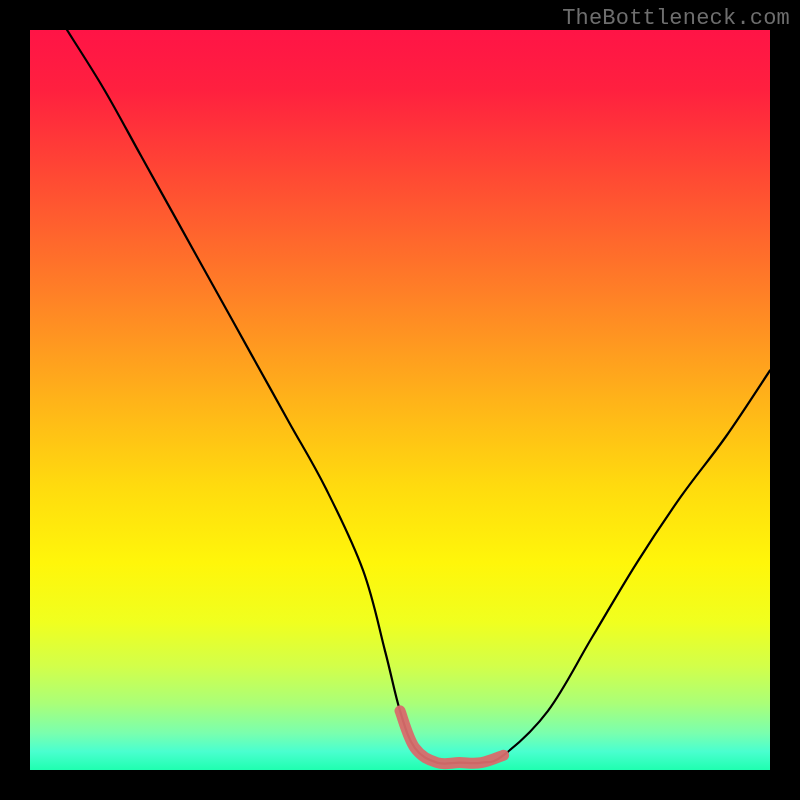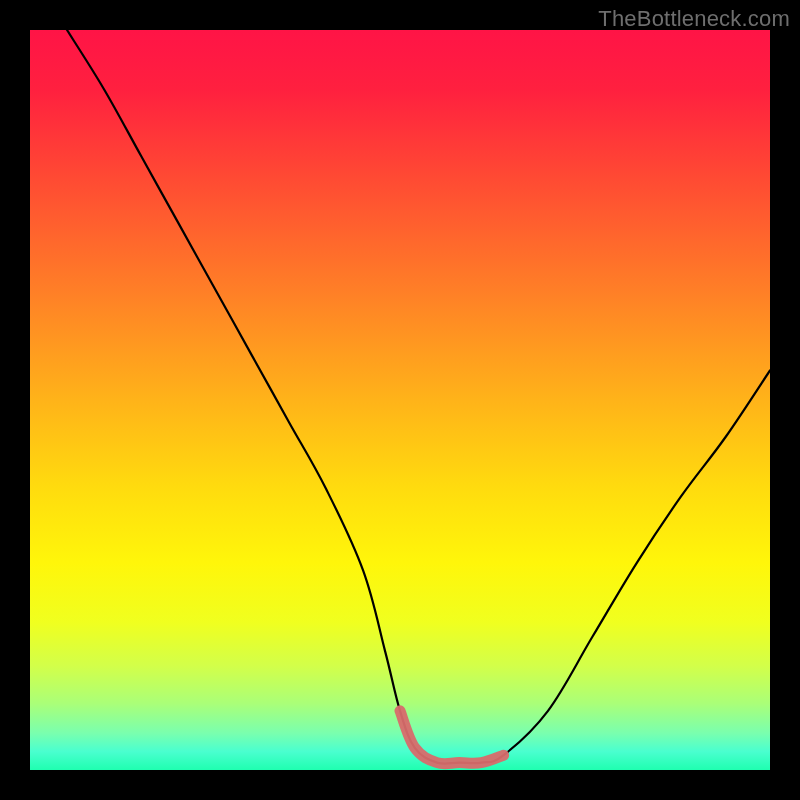--- a/index.html
+++ b/index.html
@@ -37,20 +37,21 @@
     width: 100%; height: 100%;
   }
   .watermark {
     position: absolute;
     top: 6px;
     right: 10px;
     color: #6e6e6e;
     font-size: 22px;
     font-weight: 500;
     letter-spacing: 0.2px;
+    font-family: Liberation Mono, monospace;
   }
   svg.curve {
     position: absolute;
     left: 0; top: 0;
     width: 100%;
     height: 100%;
   }
 </style>
 </head>
 <body>

